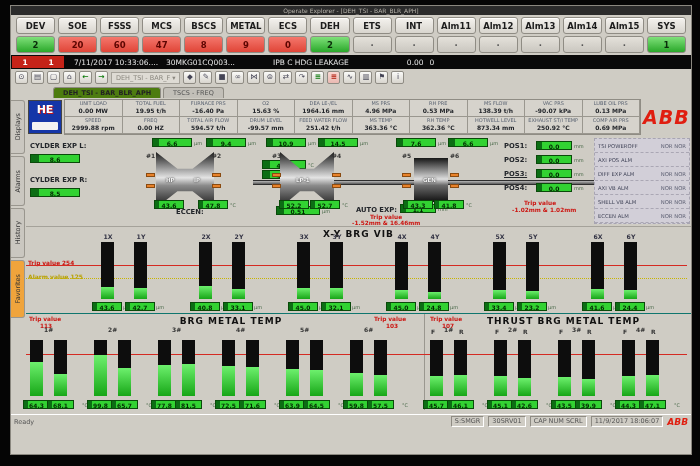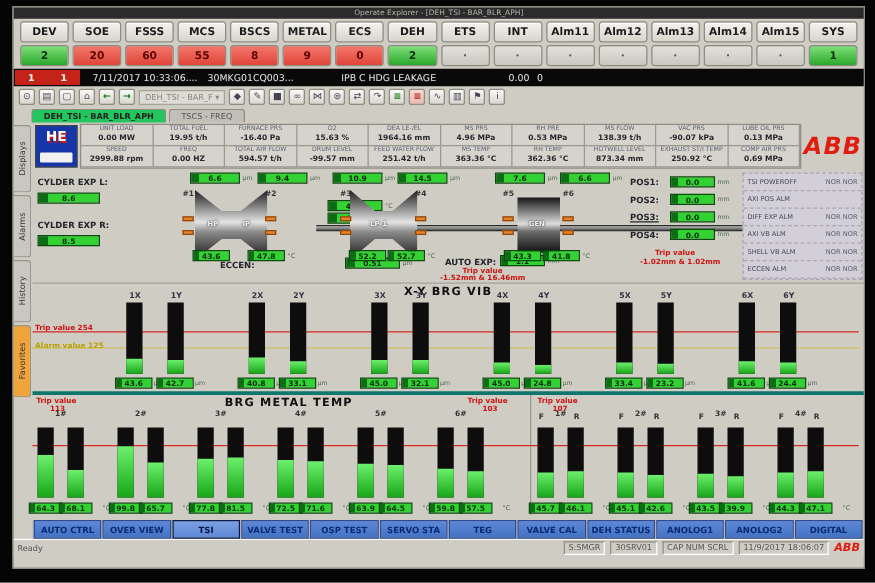--- a/index.html
+++ b/index.html
@@ -20,21 +20,21 @@
   .al-ts{margin-left:10px;}.al-tag{margin-left:8px;}.al-msg{margin-left:38px;}.al-val{margin-left:58px;}.al-q{margin-left:6px;}
   
   .toolbar{height:15px;display:flex;align-items:center;gap:3px;padding:1px 4px;}
   .ticon{width:11px;height:11px;border:1px solid #8f8c84;border-radius:2px;background:linear-gradient(#fafaf8,#d8d5ce);font-size:7.5px;line-height:10px;text-align:center;color:#445;}
   .ticon.grn{color:#0a7a0a;font-weight:bold;}
   .ticon.red{color:#b01808;font-weight:bold;background:linear-gradient(#f8d8d2,#eab9b2);}
   .tdrop{font-size:6.5px;color:#8a877f;border:1px solid #a5a29a;background:#dedbd4;padding:0 4px;height:10px;line-height:10px;}
   
   .doctabs{height:12px;padding-left:14px;display:flex;gap:2px;align-items:flex-end;}
   .dtab{border:1px solid #8f8c84;border-bottom:none;border-radius:3px 3px 0 0;font-size:6.5px;padding:1px 9px;background:#c2bfb8;color:#555;}
-  .dtab.active{background:#22c55e;color:#222;font-weight:bold;}
+  .dtab.active{background:#4d7c0f;color:#222;font-weight:bold;margin-left:28px;}
   
   .main{display:flex;}
   .side{width:15px;display:flex;flex-direction:column;gap:2px;padding-top:2px;}
   .stab{width:13px;background:#cac7c0;border:1px solid #99968e;border-left:none;border-radius:0 3px 3px 0;display:flex;align-items:center;justify-content:center;}
   .stab span{writing-mode:vertical-rl;transform:rotate(180deg);font-size:6.5px;color:#333;}
   .stab.active{background:#f0a43c;}
   .content{flex:1;position:relative;width:652px;}
   
   .hdrstrip{height:36px;display:flex;align-items:center;padding:1px 2px;}
   .helogo{width:32px;height:32px;background:#1536a8;border:1px solid #444;position:relative;flex:none;}
@@ -72,21 +72,21 @@
   .almrow .l{font-size:5.3px;color:#43465a;}
   .almrow .r{font-size:5.3px;color:#5a5d70;}
   
   .vib{position:relative;height:86px;border-top:1px solid #a5a29a;}
   .sectitle{position:absolute;font-size:9px;font-weight:bold;color:#111;letter-spacing:1px;}
   .vbar{position:absolute;width:13px;background:#0d0d0d;display:flex;flex-direction:column;justify-content:flex-end;}
   .vfill{background:linear-gradient(#6df06d,#17a617);}
   .vlab{position:absolute;font-size:6.2px;color:#334;font-weight:bold;transform:translateX(-50%);}
   .redline{position:absolute;left:0;right:4px;border-top:1px solid #d42a22;}
   .ylwline{position:absolute;left:0;right:4px;border-top:1px dotted #c8b400;}
-  .temp{position:relative;height:100px;border-top:3px solid #0f766e;text-decoration:underline;}
+  .temp{position:relative;height:100px;border-top:1px solid #0f766e;text-decoration:underline;}
   .vdivider{position:absolute;top:0;bottom:4px;border-left:1px solid #9a978f;}
   
   .btabs{height:15px;display:flex;gap:1px;padding:0 1px;background:#b8b5ae;}
   .btab{flex:1;background:linear-gradient(#5d88d6,#4472c4);border:1px solid #2a4a9a;color:#0a2a72;font-size:6.8px;font-weight:bold;display:flex;align-items:center;justify-content:center;white-space:nowrap;overflow:hidden;}
   .btab.active{background:linear-gradient(#7aa0e2,#5d88d6);border:1px solid #0a1a4a;color:#00123f;}
   
   .statusbar{height:13px;border-top:1px solid #fff;display:flex;align-items:center;font-size:6.5px;color:#555;padding:0 3px;background:#cfccc4;}
   .sb-right{margin-left:auto;display:flex;gap:4px;align-items:center;}
   .sb-cell{border:1px solid;border-color:#8f8c84 #fff #fff #8f8c84;padding:0 3px;height:9px;line-height:9px;}
   .sb-abb{color:#e01e10;font-weight:900;font-style:italic;font-size:9px;}
@@ -114,21 +114,21 @@
       <div class="tabbtn">Alm12</div>
       <div class="tabbtn">Alm13</div>
       <div class="tabbtn">Alm14</div>
       <div class="tabbtn">Alm15</div>
       <div class="tabbtn">SYS</div>
     </div>
   <div class="tabsrow" id="counts-row">
       <div class="cntbtn ok">2</div>
       <div class="cntbtn alarm">20</div>
       <div class="cntbtn alarm">60</div>
-      <div class="cntbtn alarm">55</div>
+      <div class="cntbtn alarm">47</div>
       <div class="cntbtn alarm">8</div>
       <div class="cntbtn alarm">9</div>
       <div class="cntbtn alarm">0</div>
       <div class="cntbtn ok">2</div>
       <div class="cntbtn idle">·</div>
       <div class="cntbtn idle">·</div>
       <div class="cntbtn idle">·</div>
       <div class="cntbtn idle">·</div>
       <div class="cntbtn idle">·</div>
       <div class="cntbtn idle">·</div>
@@ -475,20 +475,21 @@
             <div class="vbar" style="left: 598px; top: 15px; height: 57px;">
               <div class="vfill" style="height: 15%;"></div>
             </div>
             <span class="gv" style="left: 589px; top: 75px; width: 30px;">24.4</span>
             <span class="unit" style="left: 620px; top: 77px;">µm</span>
           </div>
       </div>
 
       <div class="temp" id="temp">
         <div class="sectitle" style="left:60px;width:290px;top:2px;text-align:center">BRG METAL TEMP</div>
+        <div class="sectitle" style="left:425px;width:225px;top:2px;text-align:center">THRUST BRG METAL TEMP</div>
         <span class="redtxt" style="left:3px;top:2px">Trip value</span>
         <span class="redtxt" style="left:14px;top:9px">113</span>
         <span class="redtxt" style="left:348px;top:2px">Trip value</span>
         <span class="redtxt" style="left:360px;top:9px">103</span>
         <span class="redtxt" style="left:404px;top:2px">Trip value</span>
         <span class="redtxt" style="left:416px;top:9px">107</span>
         <div class="vdivider" style="left:398px"></div>
         <div class="redline" style="top:40px"></div>
         <div id="temp-bars">
             <span class="blab" style="left: 18px; top: 12px;">1#</span>
@@ -595,34 +596,20 @@
             </div>
             <span class="gv" style="left: 589px; top: 86px; width: 27px;">44.3</span>
             <div class="vbar" style="left: 620px; top: 26px; height: 56px;">
               <div class="vfill" style="height: 38%;"></div>
             </div>
             <span class="gv" style="left: 613px; top: 86px; width: 27px;">47.1</span>
             <span class="unit" style="left: 648px; top: 88px;">°C</span>
           </div>
       </div>
 
-      <div class="btabs" id="btabs">
-          <div class="btab">AUTO CTRL</div>
-          <div class="btab">OVER VIEW</div>
-          <div class="btab active">TSI</div>
-          <div class="btab">VALVE TEST</div>
-          <div class="btab">OSP TEST</div>
-          <div class="btab">SERVO STA</div>
-          <div class="btab">TEG</div>
-          <div class="btab">VALVE CAL</div>
-          <div class="btab">DEH STATUS</div>
-          <div class="btab">ANOLOG1</div>
-          <div class="btab">ANOLOG2</div>
-          <div class="btab">DIGITAL</div>
-        </div>
     </div>
   </div>
 
   <div class="statusbar">
     <span>Ready</span>
     <div class="sb-right">
       <span class="sb-cell">S:SMGR</span>
       <span class="sb-cell">30SRV01</span>
       <span class="sb-cell">CAP NUM SCRL</span>
       <span class="sb-cell">11/9/2017 18:06:07</span>

